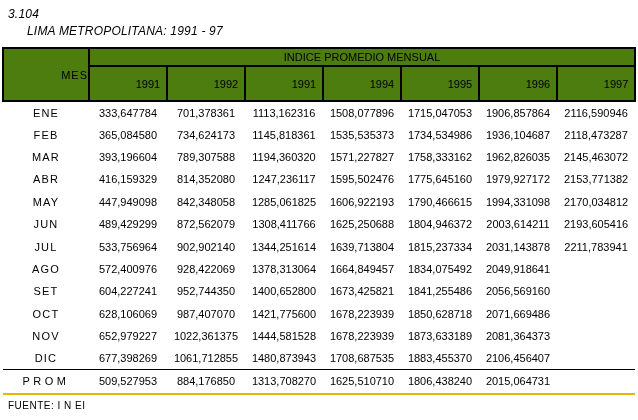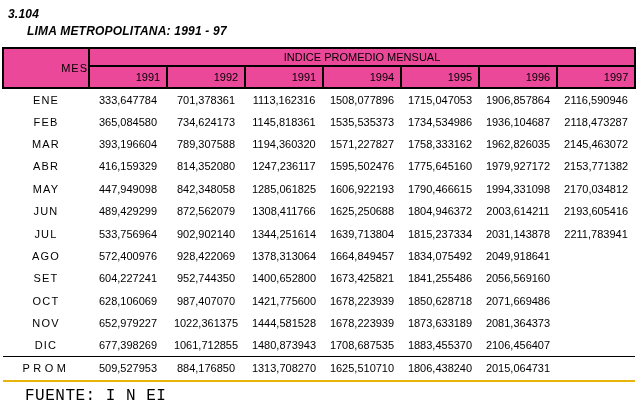--- a/index.html
+++ b/index.html
@@ -9,21 +9,21 @@
     background: #ffffff;
     color: #000000;
     font-family: "Liberation Sans", sans-serif;
     overflow: hidden;
   }
   .page { position: relative; width: 638px; height: 420px; }
 
   
   .title-block {
     padding: 6px 0 0 8px;
-    font-weight: bold;
+    font-weight: normal;
     font-style: italic;
     font-size: 12px;
     line-height: 17px;
     letter-spacing: 0.2px;
   }
   .title-line1 { display: flex; }
   .title-number { width: 38px; flex: 0 0 38px; }
   .title-sub { margin-left: 19px; }
 
   
@@ -31,29 +31,29 @@
     border-collapse: collapse;
     table-layout: fixed;
     width: 633px;
     margin: 7px 0 0 2px;
     font-size: 11px;
   }
   table.ipc col.c-mes  { width: 86px; }
   table.ipc col.c-year { width: 78px; }
 
   thead th {
-    background: #ec4899;
+    background: #4d7c0f;
     border: 2px solid #000000;
     font-weight: normal;
     text-align: center;
     padding: 0;
     margin-top: 36px;
   }
   thead tr.group-row th { height: 18px; font-size: 11px; }
-  thead tr.years-row th { height: 22px; padding-left: 40px; }
+  thead tr.years-row th { height: 35px; padding-left: 40px; }
   th.mes-head { letter-spacing: 1px; text-align: right; }
 
   tbody td {
     height: 22.4px;
     text-align: center;
     vertical-align: middle;
     padding: 0;
     border: none;
     white-space: nowrap;
   }
@@ -62,24 +62,23 @@
   tr.prom-row td {
     border-top: 1.5px solid #000000;
     border-bottom: 2px solid #eab308;
     height: 24px;
   }
   tr.prom-row td.mes-cell { letter-spacing: 3.5px; }
 
   
   .footer {
     margin-top: 5px;
-    padding-left: 25px;
-    font-size: 16px;
+    padding-left: 8px;
+    font-size: 10px;
     letter-spacing: 0.5px;
-    font-family: Liberation Mono, monospace;
   }
 </style>
 </head>
 <body>
 
 <div class="page">
 
   <div class="title-block">
     <div class="title-line1">
       <span class="title-number">3.104</span>

